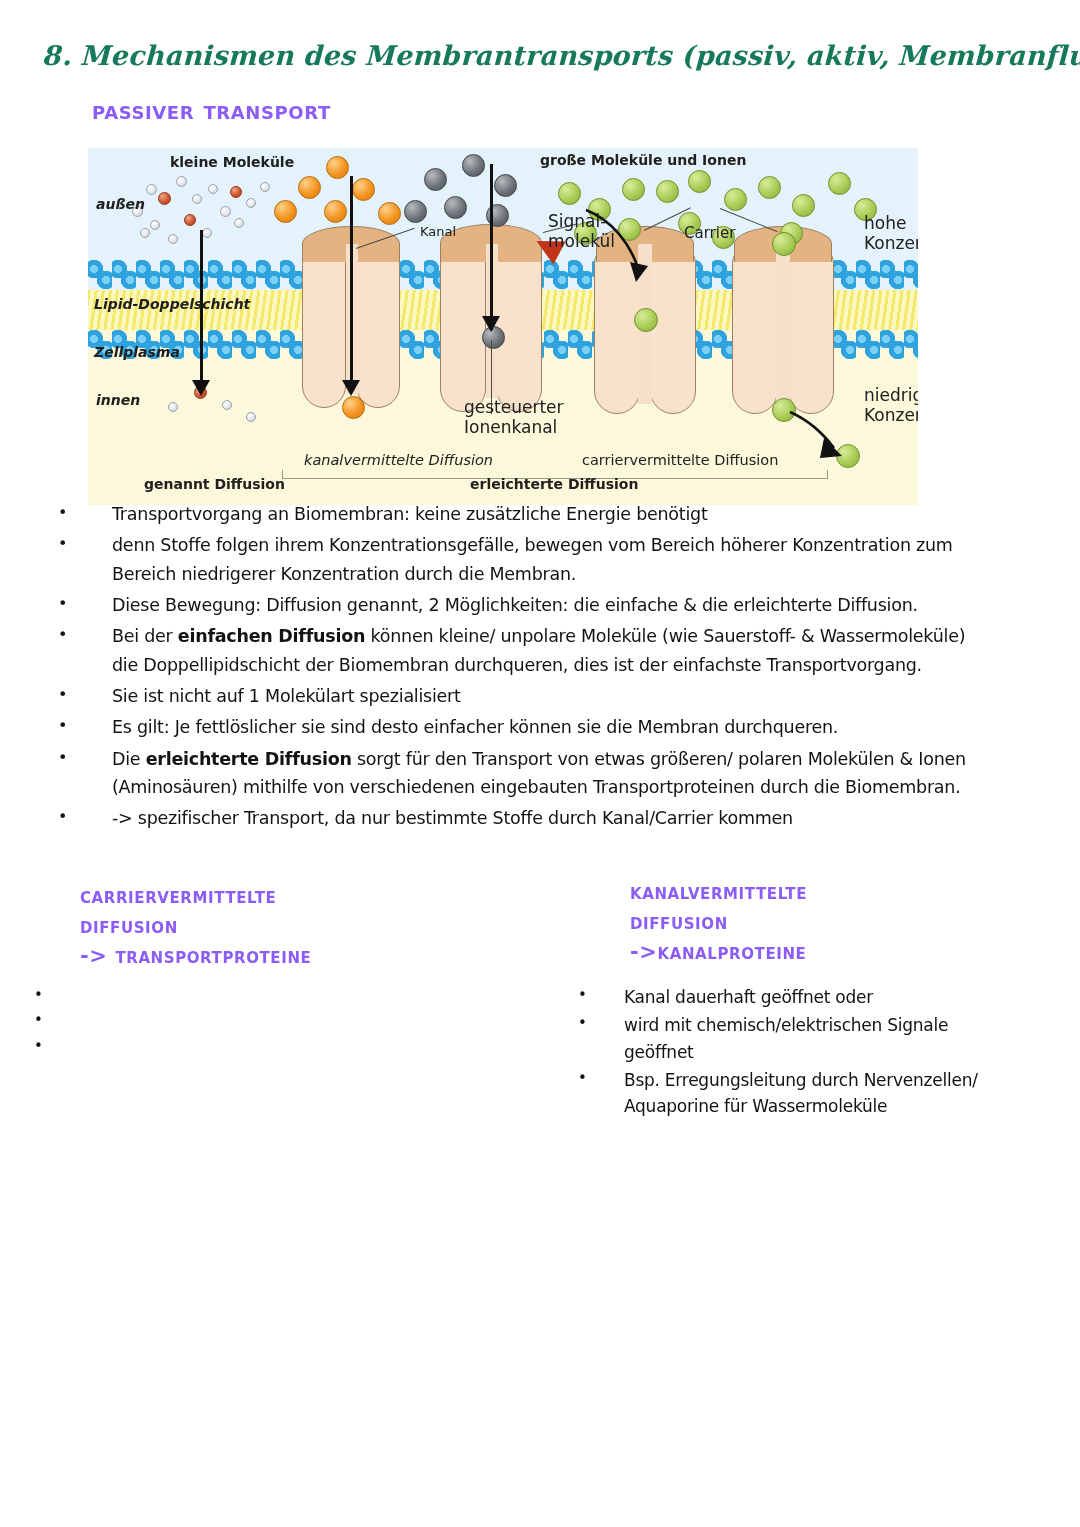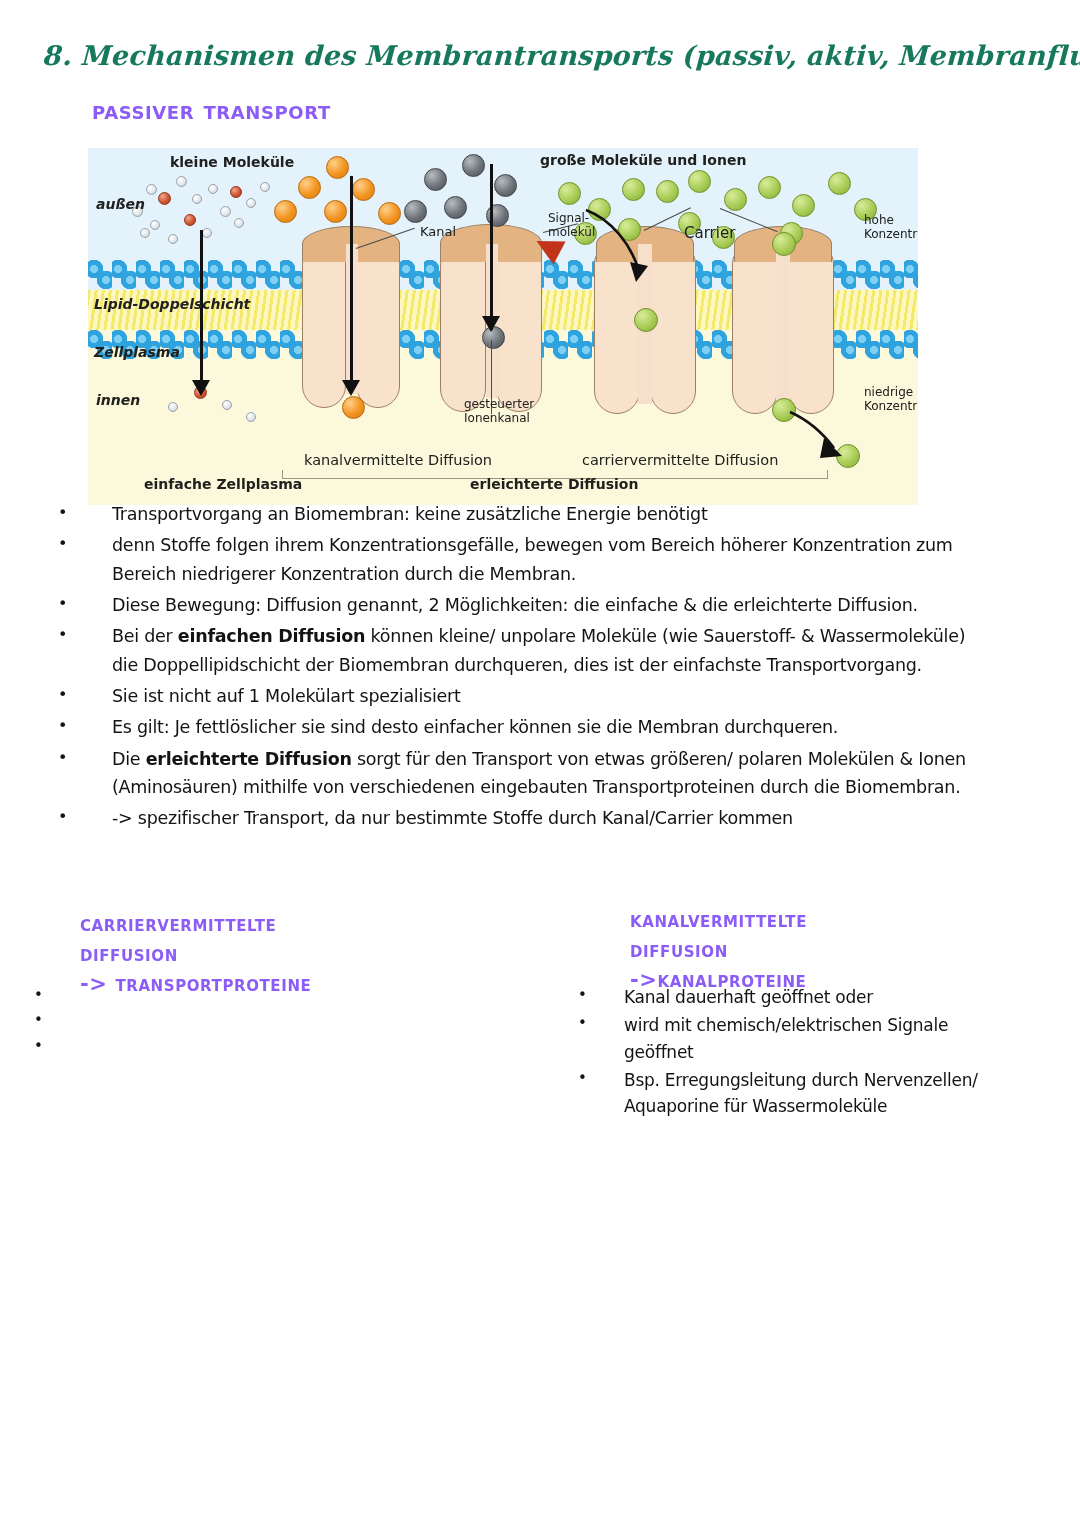--- a/index.html
+++ b/index.html
@@ -128,21 +128,21 @@
     width: 0; height: 0;
     border-left: 9px solid transparent;
     border-right: 9px solid transparent;
     border-top: 16px solid #111;
   }
 
   
   .dg-label {
     position: absolute;
     font-family: "DejaVu Sans", sans-serif;
-    font-size: 12px;
+    font-size: 17px;
     color: #20201e;
     white-space: nowrap;
   }
   .dg-label.ital { font-style: italic; font-weight: 700; font-size: 14px; }
   .dg-label.bold { font-weight: 700; font-size: 14px; }
   .dg-label.multi { white-space: normal; line-height: 1.15; }
   .leader {
     position: absolute;
     background: #4a4a46;
     height: 1.2px;
@@ -183,21 +183,20 @@
     line-height: 1.62;
   }
   .bullet .txt { flex: 1 1 auto; }
   .bullet b { font-weight: 700; }
 
   
   .col-head {
     position: absolute;
     font-size: 21px;
     line-height: 1.42;
-    margin-top: 28px;
   }
   .col-head-left  { left: 80px;  top: 882px; }
   .col-head-right { left: 630px; top: 878px; }
 
   .col-list {
     position: absolute;
     font-family: "DejaVu Sans", sans-serif;
     font-size: 17px;
     color: #131313;
     line-height: 1.55;
@@ -370,25 +369,25 @@
   <div class="dg-label multi" style="left:776px; top:66px; width:120px; text-align:left;">
     <span>hohe</span><br>
     <span>Konzentration</span>
   </div>
 
   <div class="dg-label multi" style="left:776px; top:238px; width:120px;">
     <span>niedrige</span><br>
     <span>Konzentration</span>
   </div>
 
-  <div class="dg-label" style="left:216px; top:304px; font-size:14.5px;">kanalvermittelte Diffusion</div>
+  <div class="dg-label" style="left:216px; top:304px; font-size:14.5px;font-style:italic;">kanalvermittelte Diffusion</div>
   <div class="dg-label" style="left:494px; top:304px; font-size:14.5px;">carriervermittelte Diffusion</div>
   <div class="bracket" style="left:194px; top:322px; width:546px;"></div>
   <div class="dg-label bold" style="left:382px; top:328px;">erleichterte Diffusion</div>
-  <div class="dg-label bold" style="left:56px; top:328px;">einfache Zellplasma</div>
+  <div class="dg-label bold" style="left:56px; top:328px;">genannt Diffusion</div>
 
 </div>
 
 <div class="bullet-list">
 
   <div class="bullet">
     <span class="dot">•</span>
     <span class="txt"><span>Transportvorgang an Biomembran: keine zusätzliche Energie benötigt</span></span>
   </div>
 

